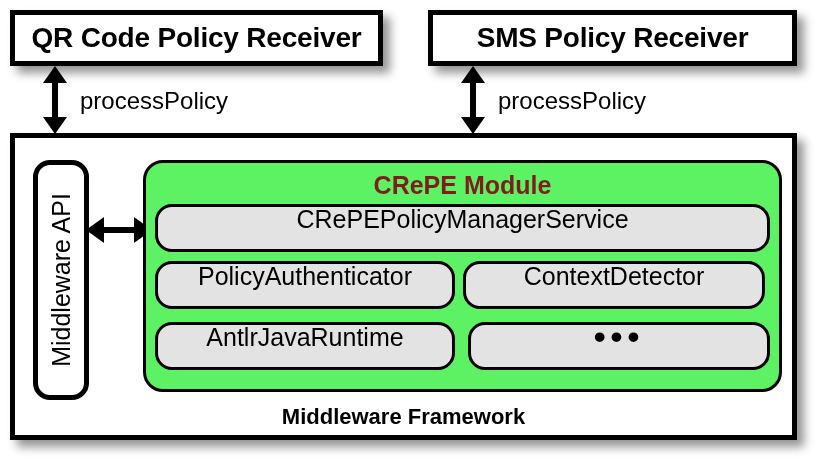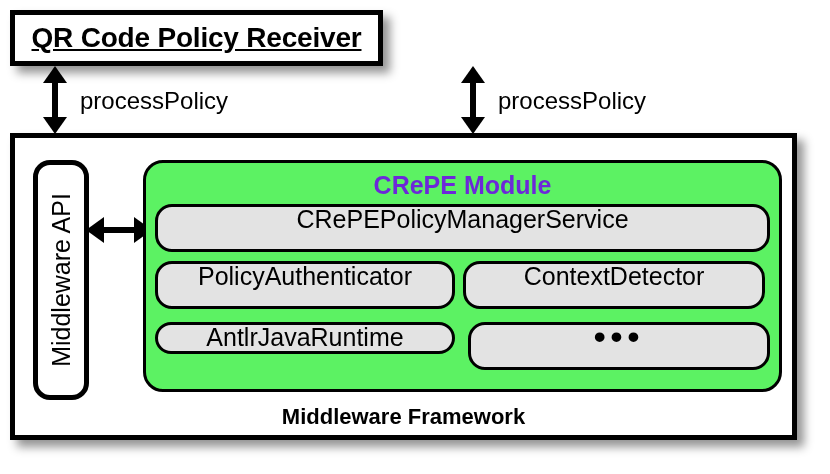--- a/index.html
+++ b/index.html
@@ -126,21 +126,21 @@
     box-sizing: border-box;
     border: 3px solid #000000;
     border-radius: 20px;
   }
   #crepe-title {
     position: absolute;
     width: 100%;
     text-align: center;
     font-weight: bold;
     font-size: 25px;
-    color: #6d28d9;
+    color: #7f1d1d;
     white-space: nowrap;
   }
 
   
   .component {
     position: absolute;
     box-sizing: border-box;
     background: #e3e3e3;
     border: 3px solid #000000;
     border-radius: 17px;
@@ -160,24 +160,27 @@
     letter-spacing: 5px;
     position: relative;
     top: -6px;
   }
 </style>
 </head>
 <body>
 
 <div id="canvas">
 
-  <div class="receiver-box" id="receiver-0" style="left: 10px; top: 10px; width: 373px; height: 56px; text-decoration: underline;">
+  <div class="receiver-box" id="receiver-0" style="left: 10px; top: 10px; width: 373px; height: 56px;">
     <span class="receiver-label">QR Code Policy Receiver</span>
   </div>
 
+  <div class="receiver-box" id="receiver-1" style="left: 428px; top: 10px; width: 369px; height: 56px;">
+    <span class="receiver-label">SMS Policy Receiver</span>
+  </div>
 
   <div class="varrow" id="varrow-0" style="left: 43px; top: 66px; height: 68px;">
     <div class="vhead up"></div>
     <div class="vstem" style="top: 8px; height: 52px;"></div>
     <div class="vhead down"></div>
   </div>
   <div class="arrow-caption" id="caption-0" style="left: 80px; top: 87px;">processPolicy</div>
 
   <div class="varrow" id="varrow-1" style="left: 461px; top: 66px; height: 68px;">
     <div class="vhead up"></div>
@@ -205,21 +208,21 @@
     <div id="components-layer">
         <div class="component" style="left: 140px; top: 66px; width: 615px; height: 48px; background: rgb(227, 227, 227);">
           <span class="component-label">CRePEPolicyManagerService</span>
         </div>
         <div class="component" style="left: 140px; top: 123px; width: 300px; height: 48px; background: rgb(227, 227, 227);">
           <span class="component-label">PolicyAuthenticator</span>
         </div>
         <div class="component" style="left: 448px; top: 123px; width: 302px; height: 48px; background: rgb(227, 227, 227);">
           <span class="component-label">ContextDetector</span>
         </div>
-        <div class="component" style="left: 140px; top: 184px; width: 300px; height: 32px; background: rgb(227, 227, 227);">
+        <div class="component" style="left: 140px; top: 184px; width: 300px; height: 48px; background: rgb(227, 227, 227);">
           <span class="component-label">AntlrJavaRuntime</span>
         </div>
         <div class="component" style="left: 453px; top: 184px; width: 302px; height: 48px; background: rgb(227, 227, 227);">
           <span class="component-label ellipsis">•••</span>
         </div>
       </div>
 
     <div id="framework-label" style="top: 266px;">Middleware Framework</div>
   </div>
 

